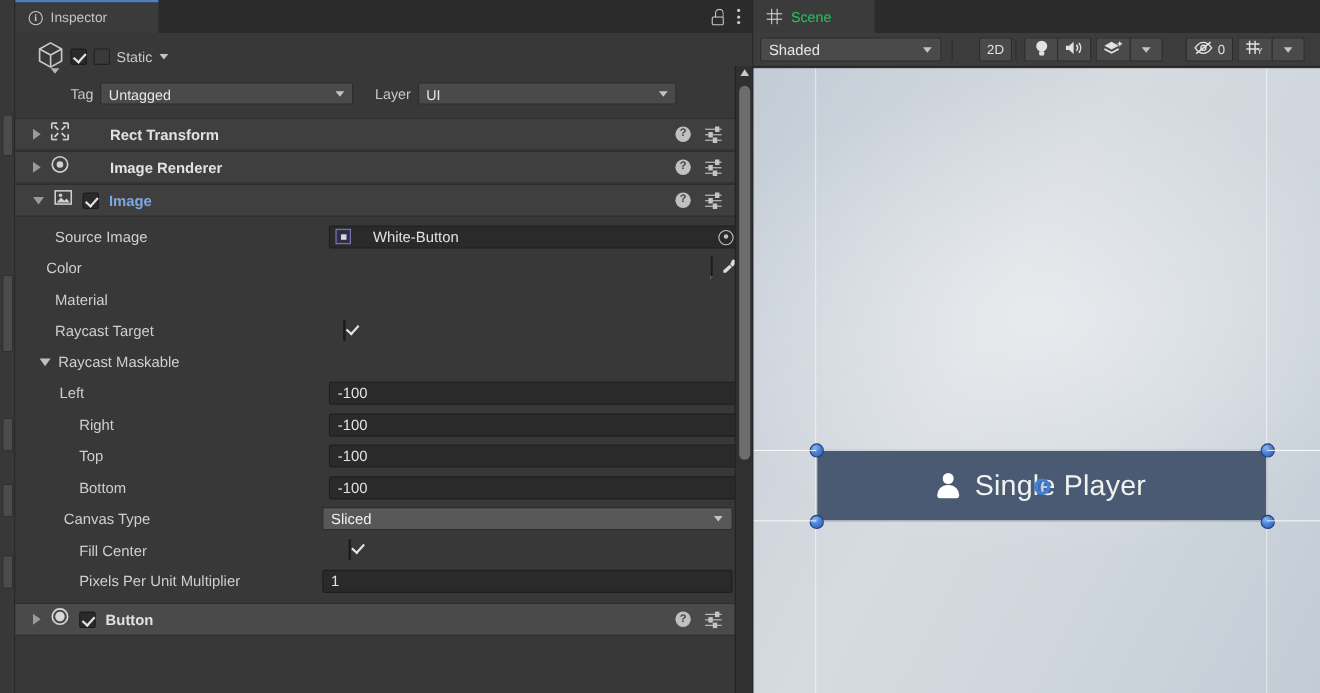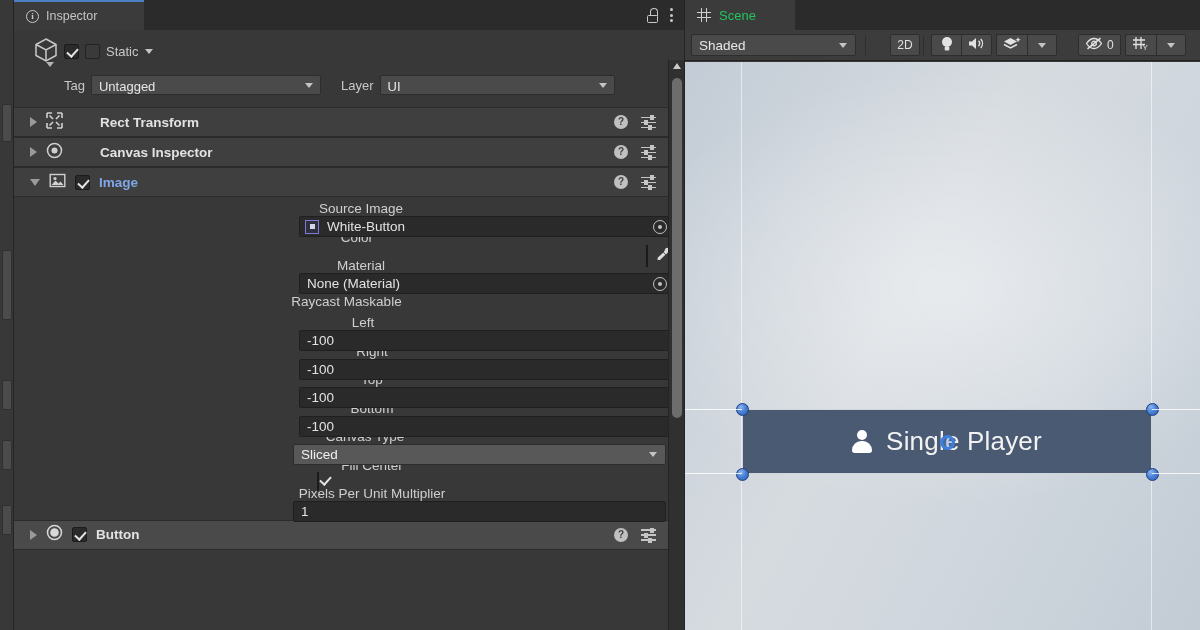--- a/index.html
+++ b/index.html
@@ -101,30 +101,30 @@
   .icon-preset i:nth-child(1) { top: 1px; }
   .icon-preset i:nth-child(2) { top: 6px; }
   .icon-preset i:nth-child(3) { top: 11px; }
   .icon-preset b { position: absolute; width: 3.5px; height: 5px; background: #c5c5c5; display: block; }
   .icon-preset b:nth-child(4) { top: -0.5px; left: 9px; }
   .icon-preset b:nth-child(5) { top: 4.5px; left: 3px; }
   .icon-preset b:nth-child(6) { top: 9.5px; left: 7px; }
 
   
   .props { padding-top: 4px; }
-  .prow { height: 28.5px; display: flex; align-items: center; padding-right: 12px; flex-direction: column; }
+  .prow { height: 28.5px; display: flex; align-items: center; padding-right: 12px; }
   .plabel { color: #cfcfcf; font-size: 13.5px; white-space: nowrap; }
   .pfield { margin-left: auto; }
 
   .tfield {
     width: 373px; height: 21px; background: #2a2a2a; border: 1px solid #1f1f1f; border-radius: 2px;
     color: #e2e2e2; font-size: 13.5px; display: flex; align-items: center; padding: 0 7px;
     position: relative;
   }
-  .tfield.objref { width: 373px; padding-left: 5px; gap: 8px; }
+  .tfield.objref { width: 373px; padding-left: 5px; gap: 20px; }
   .sprite-ico { width: 14px; height: 14px; border: 1.5px solid #7b7bd0; background: #2f2f3f; position: relative; flex: 0 0 14px; }
   .sprite-ico::after { content: ""; position: absolute; left: 3.5px; top: 3.5px; width: 5px; height: 5px; background: #d6d6ea; }
   .objpick { position: absolute; right: 4px; top: 3px; width: 14px; height: 14px; border-radius: 50%;
     border: 1.5px solid #c2c2c2; }
   .objpick::after { content: ""; position: absolute; left: 3.5px; top: 3.5px; width: 4px; height: 4px; border-radius: 50%; background: #c2c2c2; }
 
   .color-wrap { width: 373px; position: relative; }
   .color-sw { height: 18px; border: 1px solid #1a1a1a; }
   .color-alpha { height: 4px; background: #ffffff; border: 1px solid #1a1a1a; border-top: none; }
   .eyedrop { position: absolute; right: -23px; top: 2px; width: 16px; height: 16px; }
@@ -296,21 +296,21 @@
       </div>
 
       <div class="comp-hdr">
         <span class="tri"></span>
         <span>
           <svg width="17" height="17" viewBox="0 0 17 17">
             <circle cx="8.5" cy="8.5" r="7" fill="none" stroke="#d0d0d0" stroke-width="1.5"></circle>
             <circle cx="8.5" cy="8.5" r="3" fill="#d0d0d0"></circle>
           </svg>
         </span>
-        <span class="comp-title" style="margin-left:28px;">Canvas Inspector</span>
+        <span class="comp-title" style="margin-left:28px;">Image Renderer</span>
         <span class="comp-actions">
           <span class="icon-help">?</span>
           <span class="icon-preset">
               <i></i>
               <i></i>
               <i></i>
               <b></b>
               <b></b>
               <b></b>
             </span>
@@ -375,28 +375,28 @@
                   <path d="M10.5 1.5 a2.2 2.2 0 0 1 3.2 3 L11 7.5 l-2.2-2.2 Z" fill="#dcdcdc"></path>
                   <path d="M8.3 5.6 L10.4 7.7 L5 13 H2.6 v-2.3 Z" fill="#dcdcdc"></path>
                 </svg>
               </span>
             </span>
           </span>
         </div>
 
         <div class="prow">
           <span class="plabel" style="margin-left:36px;text-align:center;">Material</span>
-          <span class="pfield">
-            <span class="tfield">
-              <span>None (Material)</span>
-              <span class="objpick"></span>
-            </span>
-          </span>
-        </div>
-
+        </div>
+
+        <div class="prow">
+          <span class="plabel" style="margin-left:36px;">Raycast Target</span>
+          <span class="pfield" style="margin-right:358px;">
+            <span class="cb on"></span>
+          </span>
+        </div>
 
         <div class="prow">
           <span class="tri open" style="margin-left:22px;border-top-color:#bfbfbf;"></span>
           <span class="plabel" style="margin-left:7px;">Raycast Maskable</span>
         </div>
 
         <div class="prow">
           <span class="plabel" style="margin-left:40px;">Left</span>
           <span class="pfield">
             <span class="tfield">

